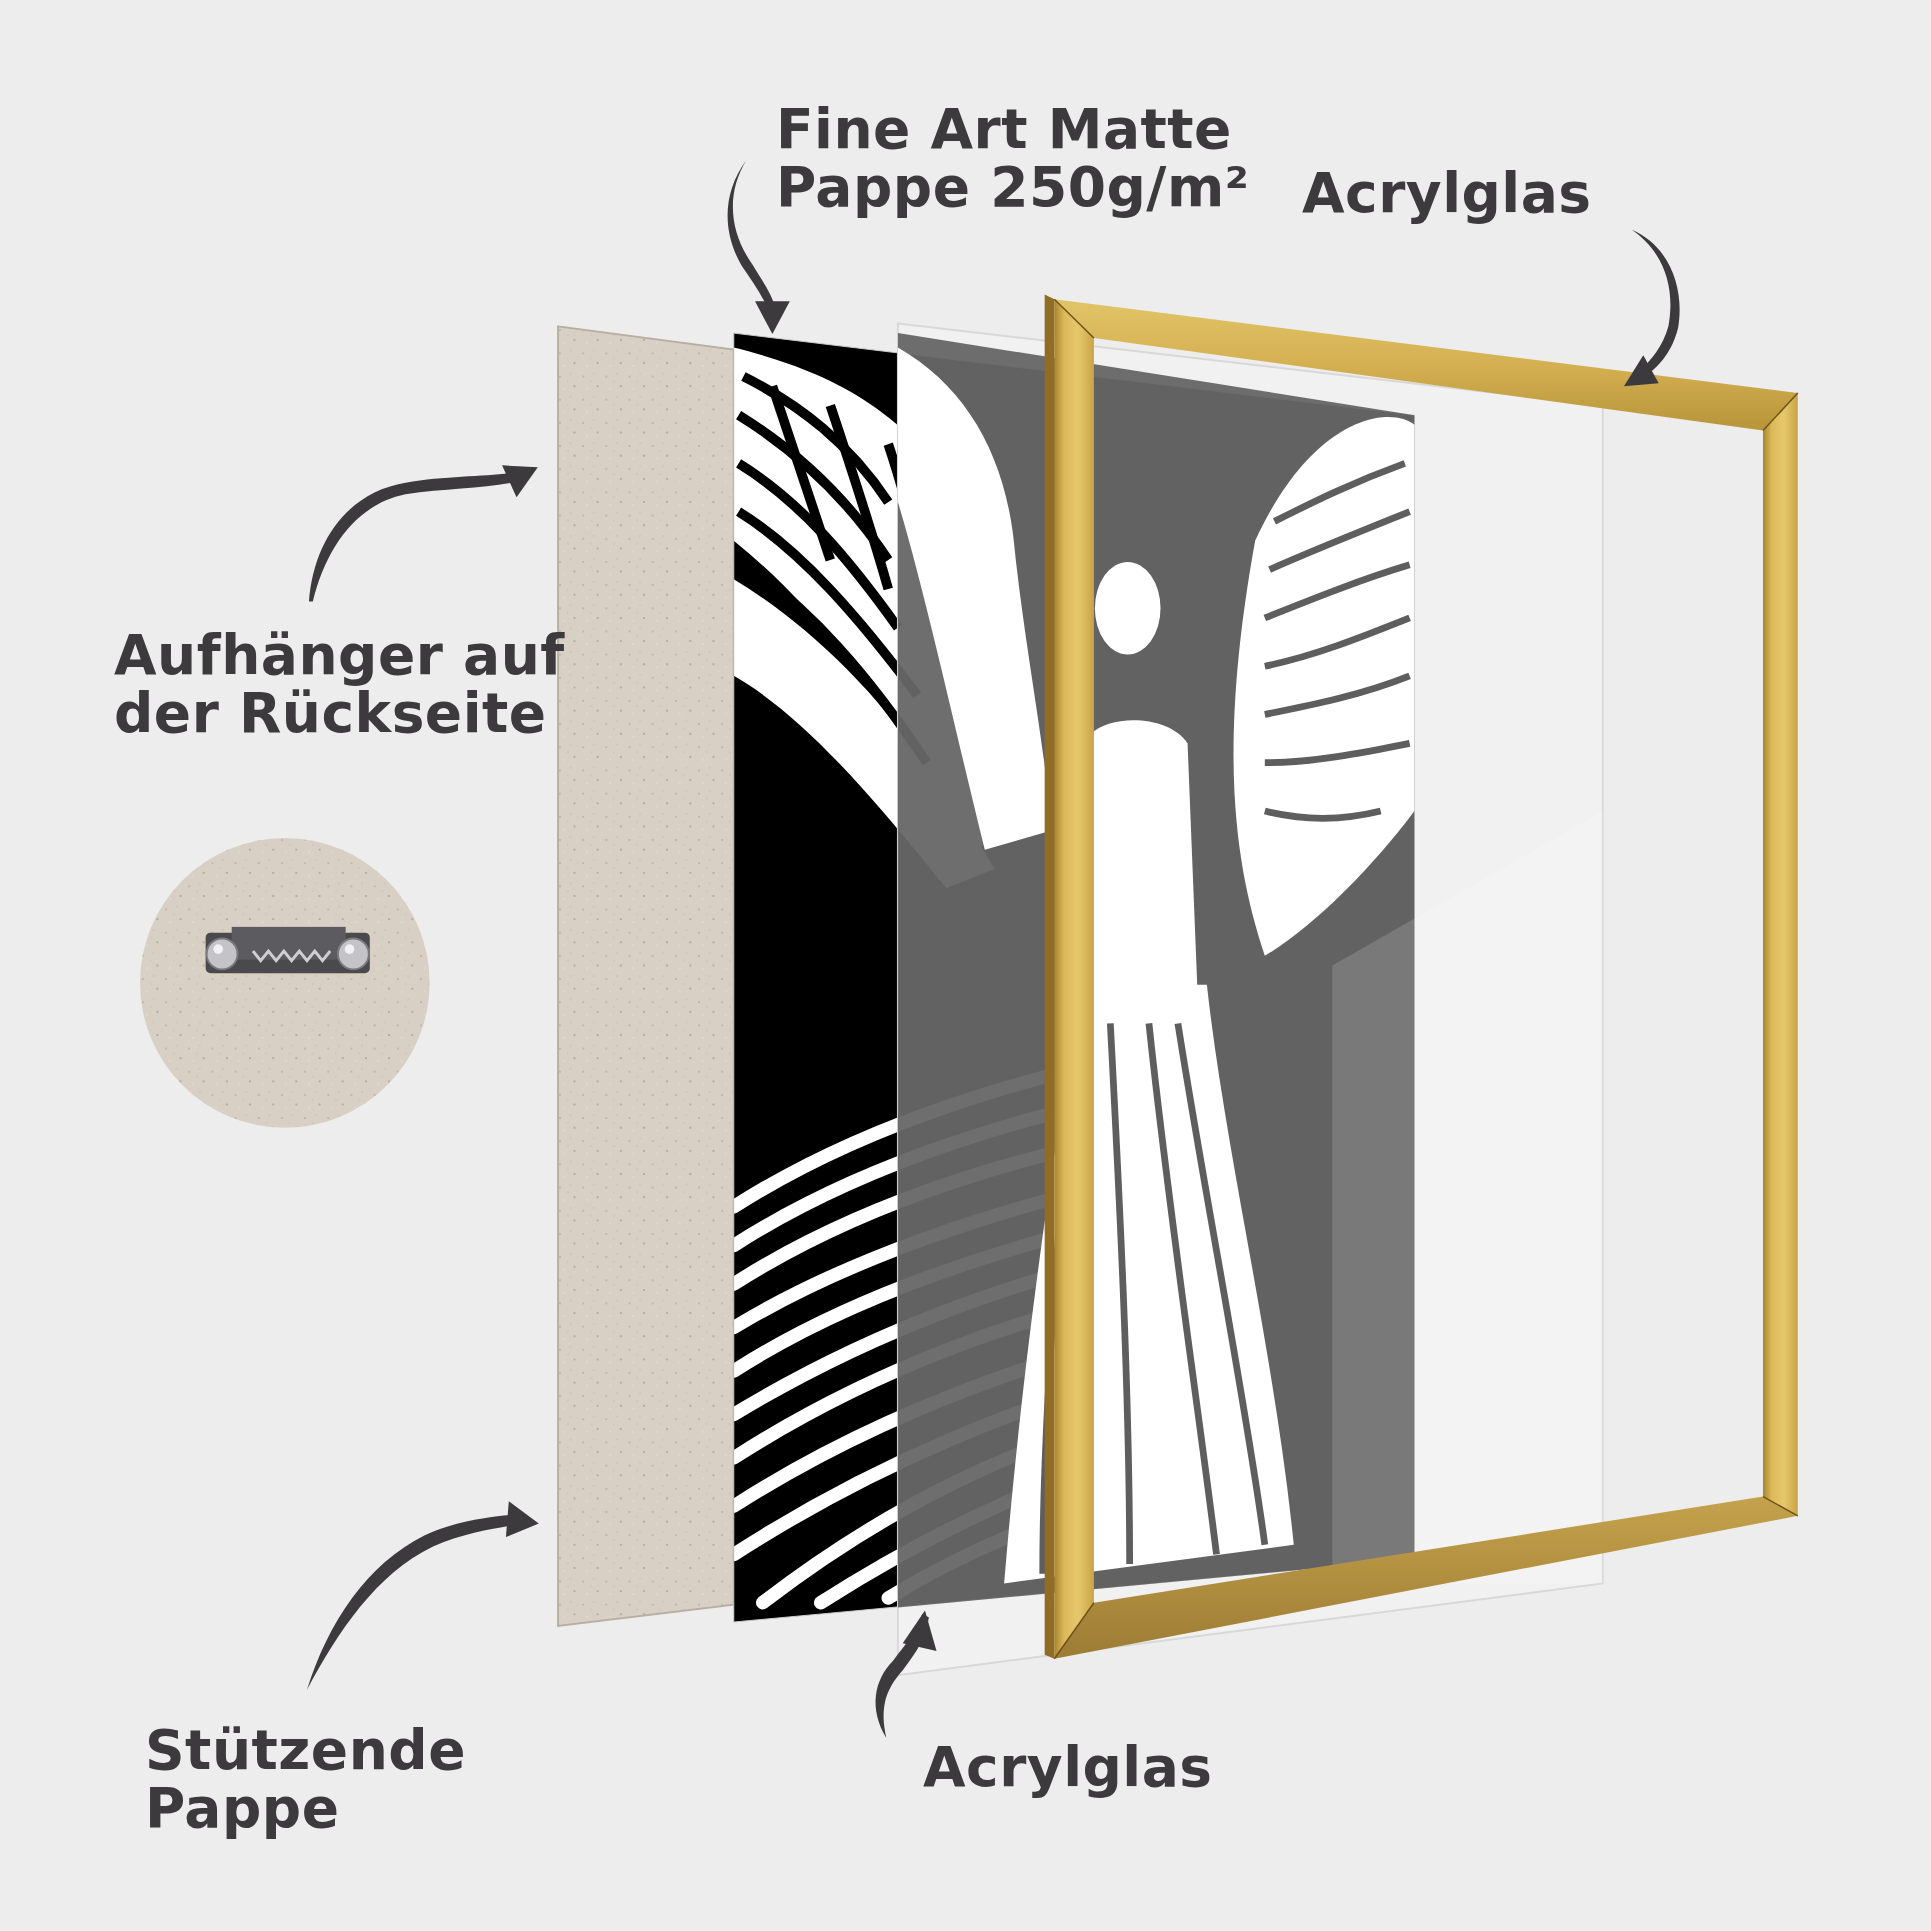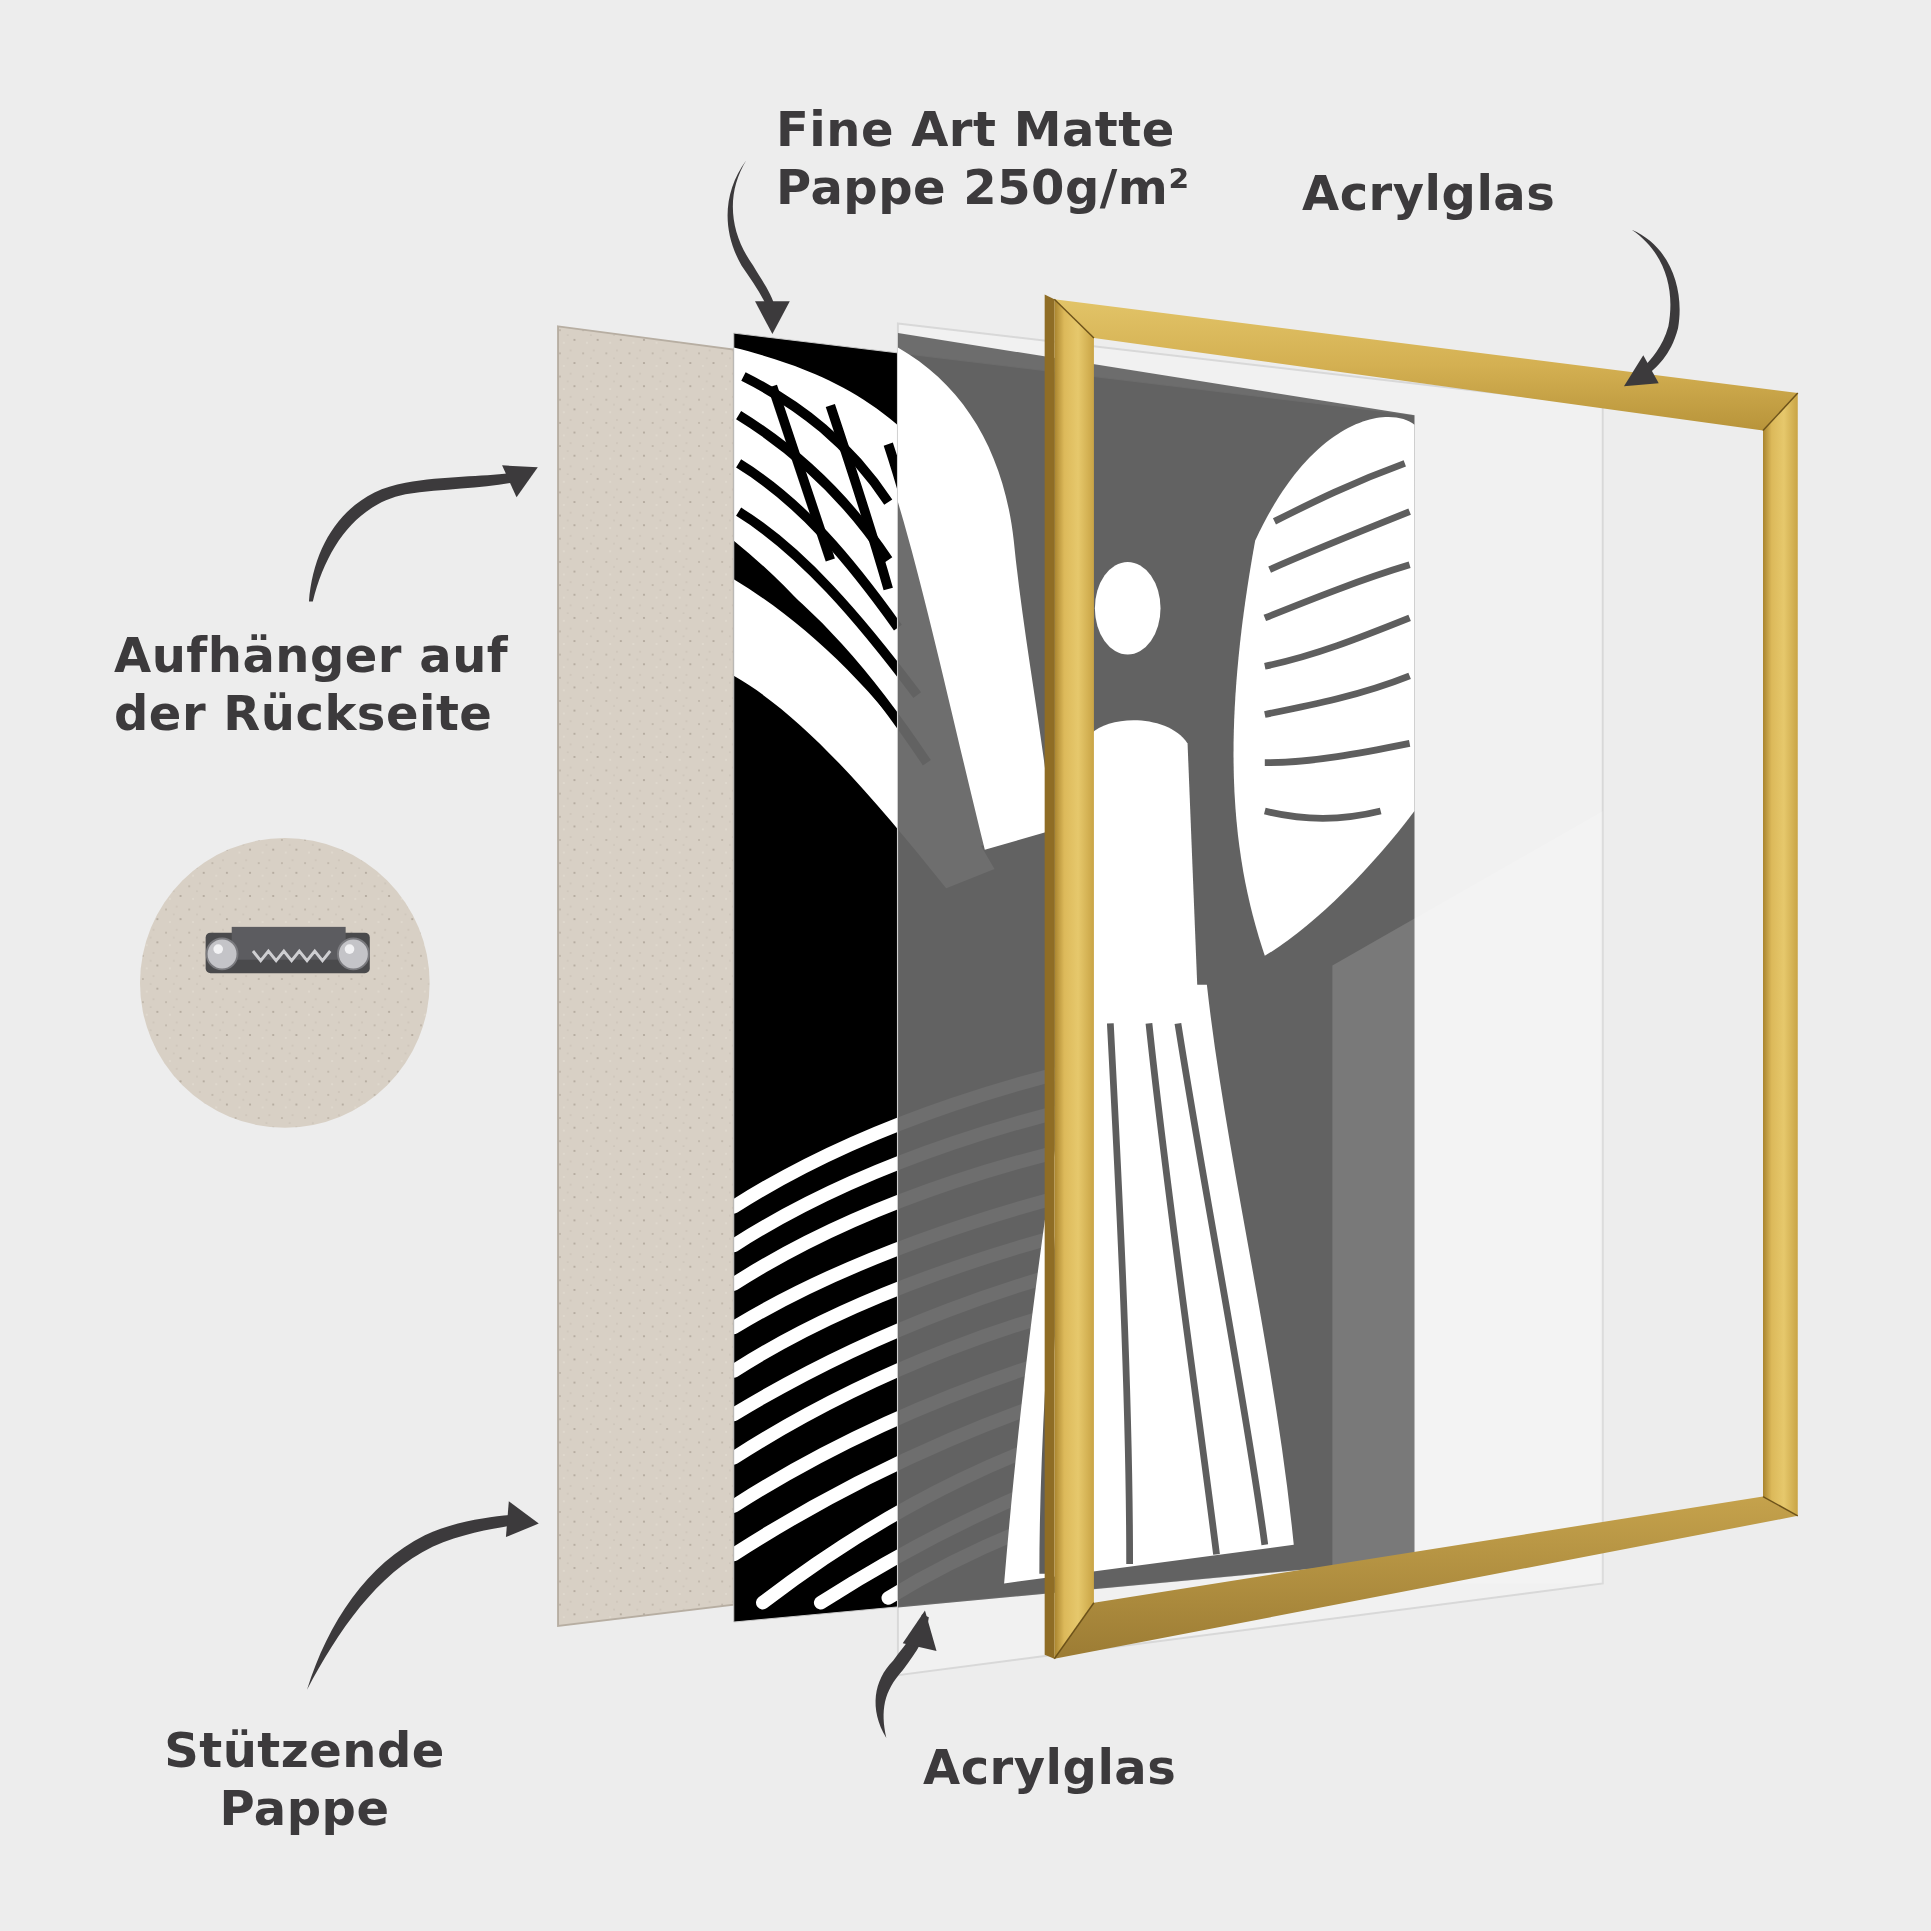--- a/index.html
+++ b/index.html
@@ -7,30 +7,30 @@
     width: 1931px; height: 1931px; overflow: hidden;
     background: #ededed;
     font-family: "DejaVu Sans", "Liberation Sans", sans-serif;
     position: relative;
   }
   .stage { position: absolute; left: 0; top: 0; width: 1931px; height: 1931px; }
   .label {
     position: absolute;
     color: #3c3a3c;
     font-weight: bold;
-    font-size: 48px;
+    font-size: 55px;
     line-height: 58px;
     letter-spacing: 0.5px;
     white-space: nowrap;
   }
   .label .line { display: block; }
   #lbl-fineart { left: 776px; top: 100px; text-align: left; }
   #lbl-holz { left: 1302px; top: 164px; }
   #lbl-aufh { left: 114px; top: 626px; width: 386px; }
-  #lbl-stuetz { left: 145px; top: 1721px; text-align: center; width: 319px; }
+  #lbl-stuetz { left: 145px; top: 1721px; width: 319px; }
   #lbl-acryl { left: 923px; top: 1738px; text-align: center; }
   svg { position: absolute; left: 0; top: 0; }
 </style>
 </head>
 <body>
 
 <div class="stage">
 
   <svg width="1931" height="1931" viewBox="0 0 2000 2000">
     <defs>

